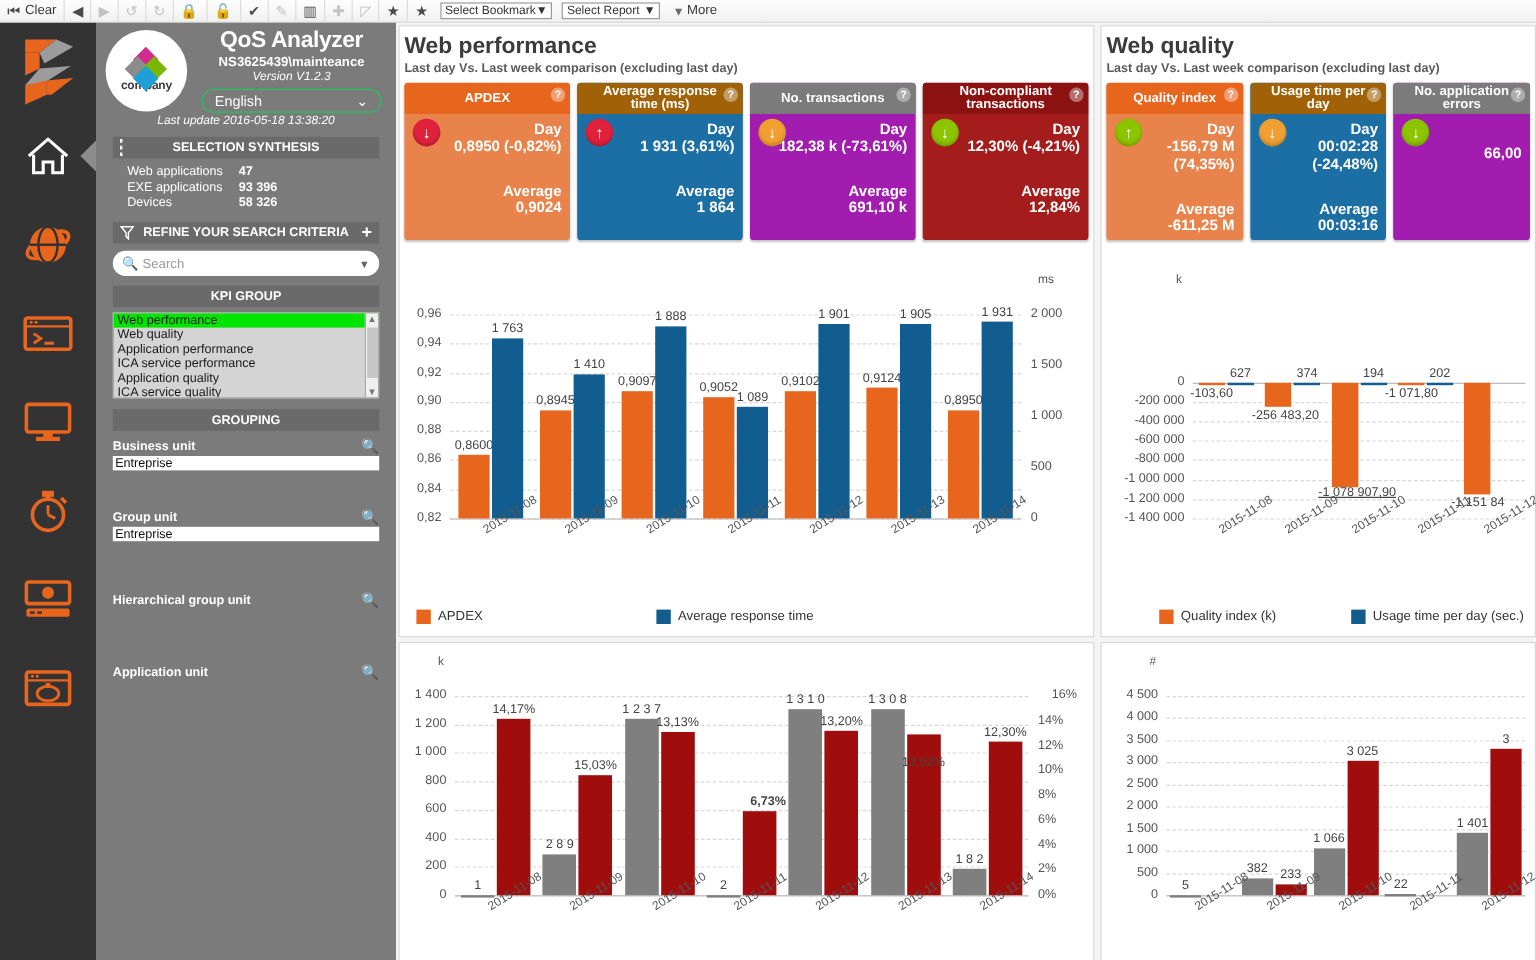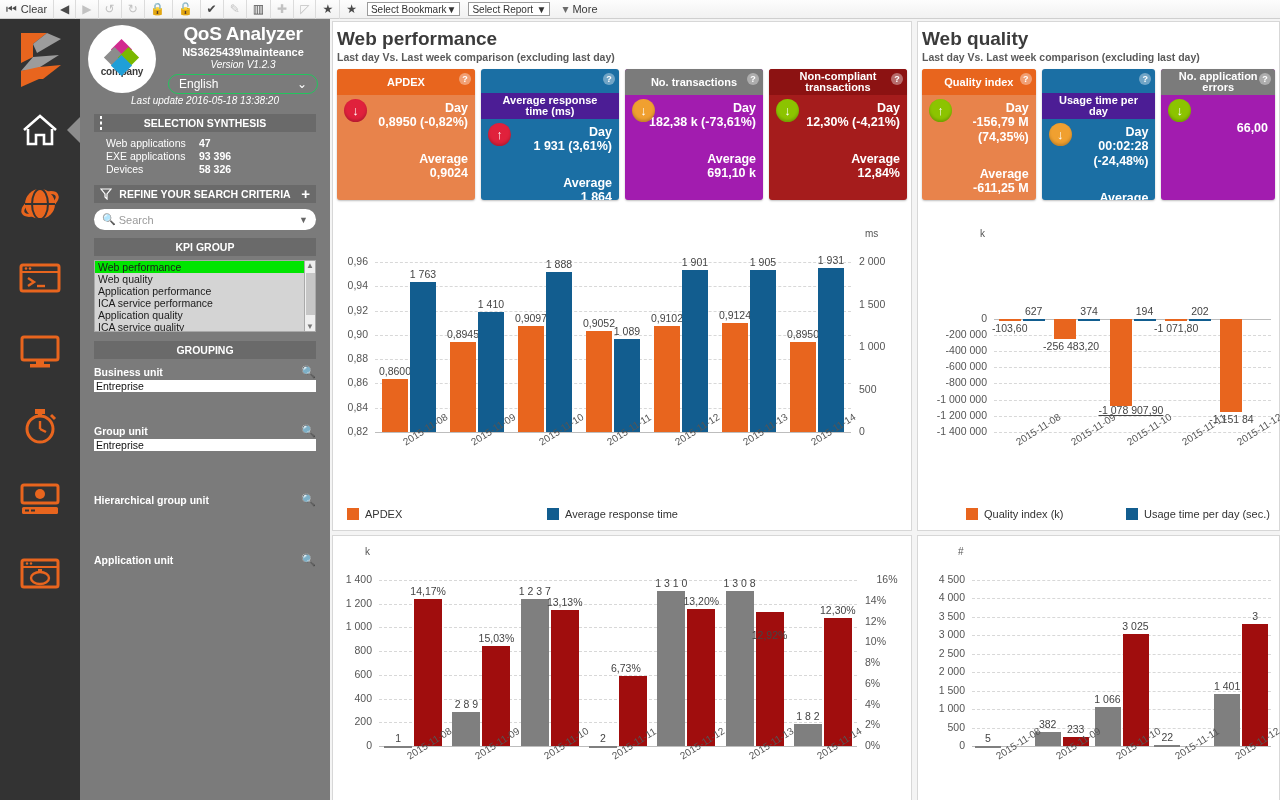--- a/index.html
+++ b/index.html
@@ -147,21 +147,21 @@
     position: absolute; left: 7px; top: 4px; width: 23px; height: 23px; border-radius: 50%;
     display: flex; align-items: center; justify-content: center; font-size: 13px; color: #fff;
     box-shadow: inset 0 -2px 3px rgba(0,0,0,0.2);
   }
   .tile-line { text-align: right; font-size: 12.5px; font-weight: bold; line-height: 15px; }
   .tile-day-label { text-align: right; font-size: 12.5px; font-weight: bold; }
   .tile-avg-block { margin-top: 22px; }
 
   
   .t-orange { background: #e8834b; } .t-orange .tile-head { background: #e8651e; }
-  .t-blue   { background: #1b6fa4; } .t-blue .tile-head   { background: #4c1d95; margin-top: 24px; }
+  .t-blue   { background: #1b6fa4; } .t-blue .tile-head   { background: #a16207; }
   .t-gray   { background: #a21caf; } .t-gray .tile-head   { background: #7b7b7b; }
   .t-red    { background: #a51c1c; } .t-red .tile-head    { background: #8c1212; }
 
   .b-red   { background: #e0213c; }
   .b-orange{ background: #f0a030; }
   .b-green { background: #8cc400; }
 
   
   .chart { position: relative; }
   .axis-unit { position: absolute; font-size: 10px; color: #555; }
@@ -693,21 +693,21 @@
           <div class="bar-label" style="left:384.5714285714286px;top:40.908571428571435px;width:44px;text-align:center;">1 3 0 8</div>
           <div class="bar" style="left:460.85714285714295px;top:188.42px;width:28px;height:21.580000000000013px;background:#7f7f7f;"></div>
           <div class="bar-label" style="left:452.85714285714295px;top:174.42px;width:44px;text-align:center;">1 8 2</div>
           <div class="bar" style="left:81.14285714285714px;top:62.98625000000001px;width:28px;height:147.01375px;background:#a00d0d;"></div>
           <div class="bar-label" style="left:73.14285714285714px;top:48.98625000000001px;width:44px;text-align:center;">14,17%</div>
           <div class="bar" style="left:149.42857142857144px;top:110.08874999999999px;width:28px;height:99.91125000000001px;background:#a00d0d;"></div>
           <div class="bar-label" style="left:141.42857142857144px;top:96.08874999999999px;width:44px;text-align:center;">15,03%</div>
           <div class="bar" style="left:217.71428571428572px;top:73.77625px;width:28px;height:136.22375px;background:#a00d0d;"></div>
           <div class="bar-label" style="left:209.71428571428572px;top:59.776250000000005px;width:44px;text-align:center;">13,13%</div>
           <div class="bar" style="left:286.00000000000006px;top:140.17624999999998px;width:28px;height:69.82375000000002px;background:#a00d0d;"></div>
-          <div class="bar-label" style="left:278.00000000000006px;top:126.17624999999998px;width:44px;text-align:left;">6,73%</div>
+          <div class="bar-label" style="left:278.00000000000006px;top:126.17624999999998px;width:44px;text-align:right;font-weight:bold;">6,73%</div>
           <div class="bar" style="left:354.28571428571433px;top:73.05000000000001px;width:28px;height:136.95px;background:#a00d0d;"></div>
           <div class="bar-label" style="left:346.28571428571433px;top:59.05000000000001px;width:44px;text-align:center;">13,20%</div>
           <div class="bar" style="left:422.5714285714286px;top:75.95500000000001px;width:28px;height:134.045px;background:#a00d0d;"></div>
           <div class="bar-label" style="left:414.5714285714286px;top:61.95500000000001px;width:44px;text-align:center;margin-top:31px;">12,92%</div>
           <div class="bar" style="left:490.85714285714295px;top:82.38749999999999px;width:28px;height:127.61250000000001px;background:#a00d0d;"></div>
           <div class="bar-label" style="left:482.85714285714295px;top:68.38749999999999px;width:44px;text-align:center;">12,30%</div>
           <div class="xlab" style="left:72.14285714285714px;top:216px;">2015-11-08</div>
           <div class="xlab" style="left:140.42857142857144px;top:216px;">2015-11-09</div>
           <div class="xlab" style="left:208.71428571428572px;top:216px;">2015-11-10</div>
           <div class="xlab" style="left:277.00000000000006px;top:216px;">2015-11-11</div>

